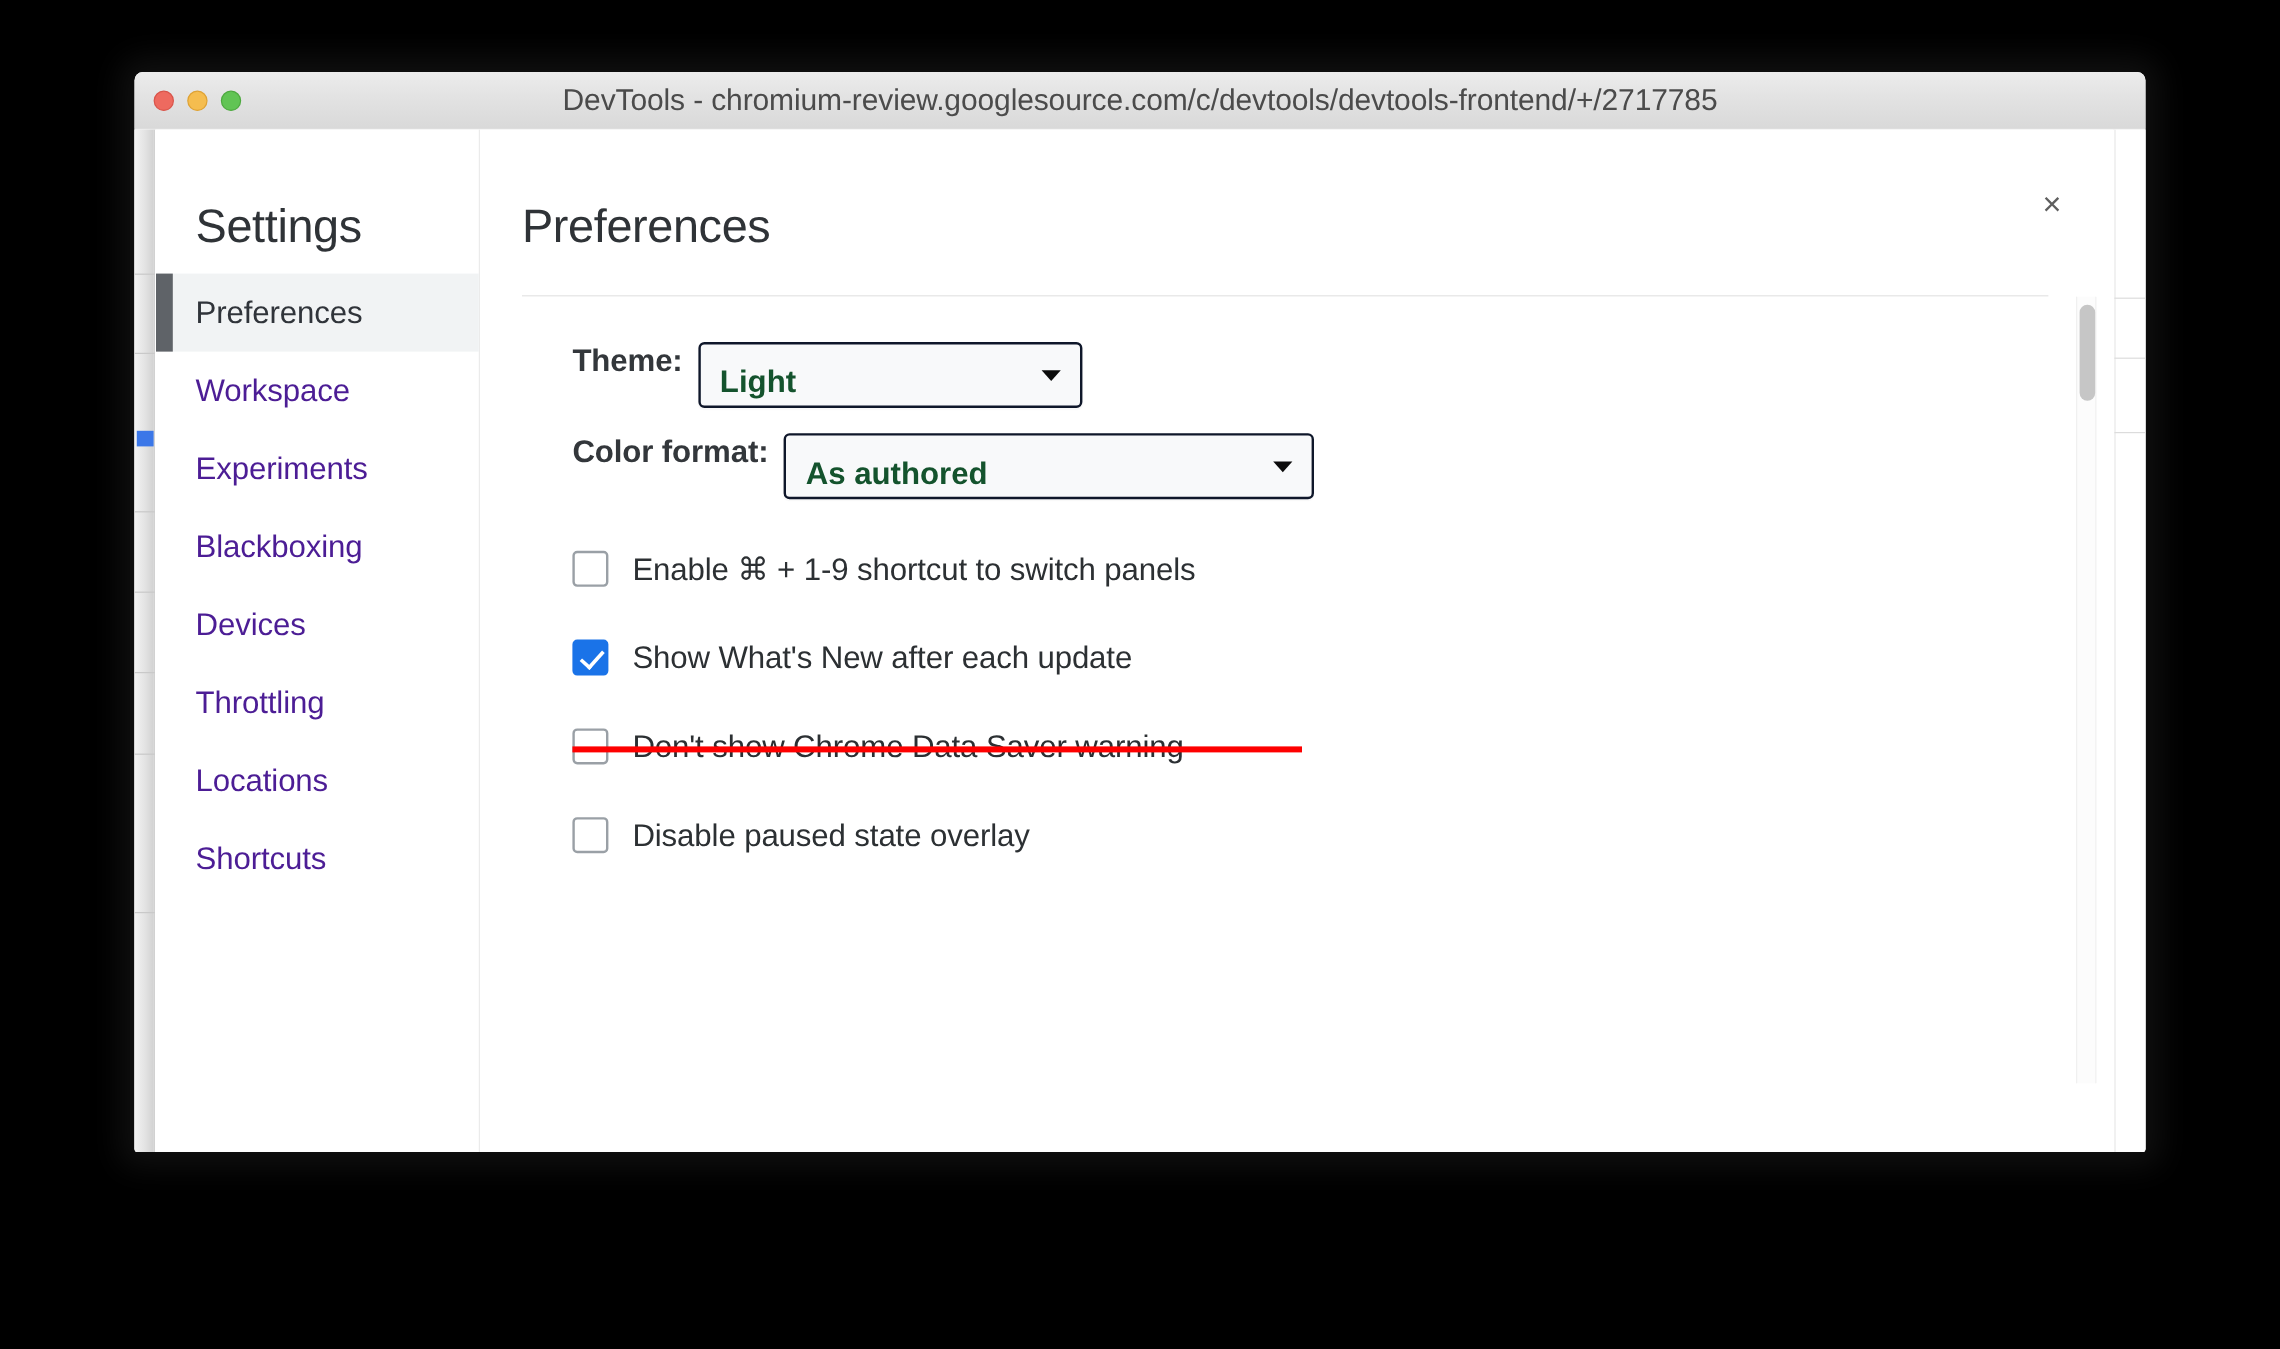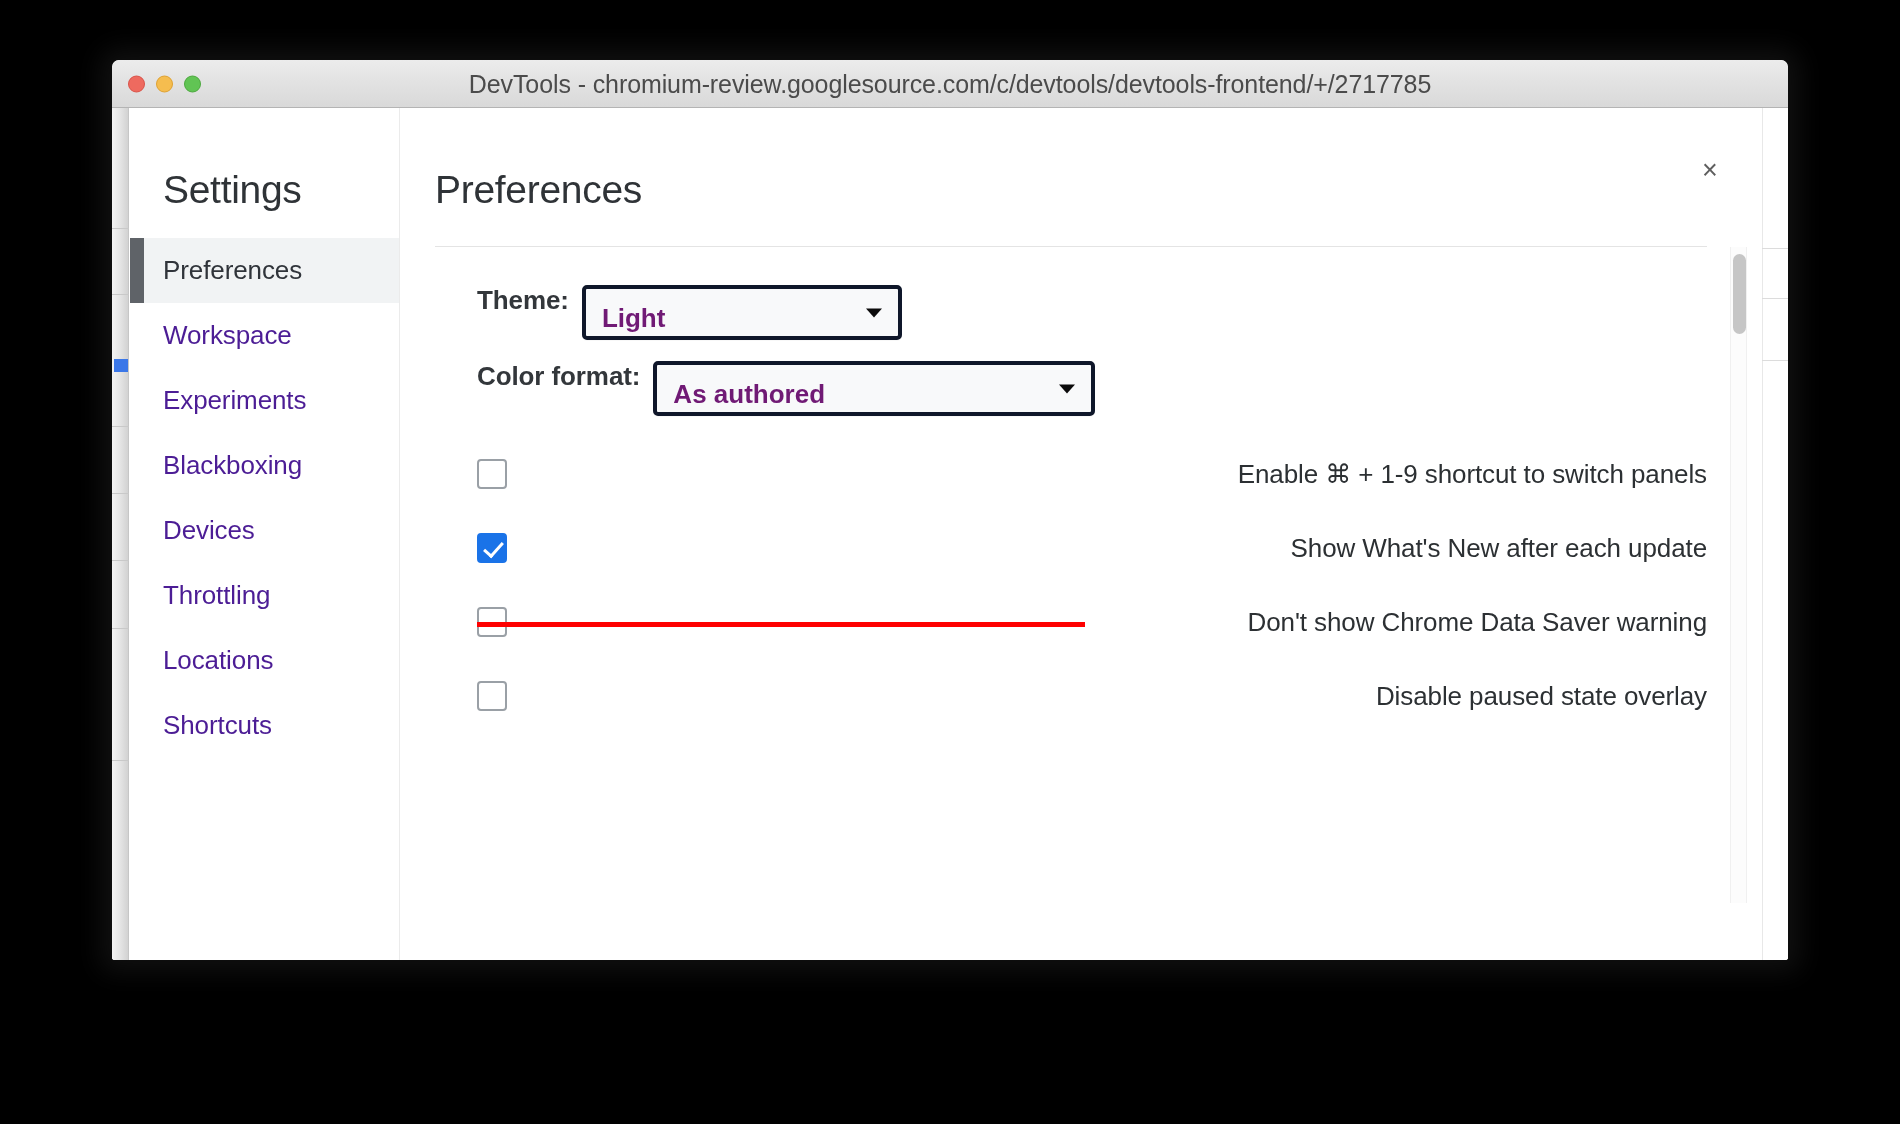--- a/index.html
+++ b/index.html
@@ -140,21 +140,21 @@
   .sidebar {
     width: 270px;
     flex: 0 0 270px;
     padding-top: 60px;
     border-right: 1px solid #ebebeb;
   }
   .sidebar-title {
     font-size: 39px;
     color: #2f3337;
     padding-left: 33px;
-    margin-bottom: 26px;
+    margin-bottom: 16px;
     font-weight: 400;
     letter-spacing: -0.3px;
   }
   .sidebar-list { display: flex; flex-direction: column; }
   .sidebar-item {
     position: relative;
     height: 65px;
     display: flex;
     align-items: center;
     padding-left: 33px;
@@ -226,25 +226,25 @@
     margin-right: 13px;
     letter-spacing: -0.1px;
   }
 
   .select-box {
     position: relative;
     display: inline-flex;
     align-items: center;
     height: 55px;
     background: #f8f9fa;
-    border: 4px solid #0f172a;
+    border: 2px solid #0f172a;
     border-radius: 5px;
     padding: 12px 48px 0 16px;
     font-size: 26px;
-    color: #701a75;
+    color: #14532d;
     cursor: pointer;
     box-shadow: 0 1px 1px rgba(0,0,0,0.03);
     white-space: nowrap;
   }
   .select-arrow {
     position: absolute;
     right: 16px;
     top: 50%;
     transform: translateY(-50%);
     width: 0; height: 0;
@@ -256,21 +256,20 @@
   .select-layout { width: 203px; }
   .select-color  { width: 442px; }
 
   .checkbox-row {
     position: relative;
     display: flex;
     align-items: center;
     padding-left: 42px;
     height: 74px;
     cursor: pointer;
-    justify-content: space-between;
   }
   .cb {
     width: 30px; height: 30px;
     border: 2px solid #9aa0a6;
     border-radius: 4px;
     background: #ffffff;
     flex: 0 0 30px;
     position: relative;
   }
   .cb.checked {

